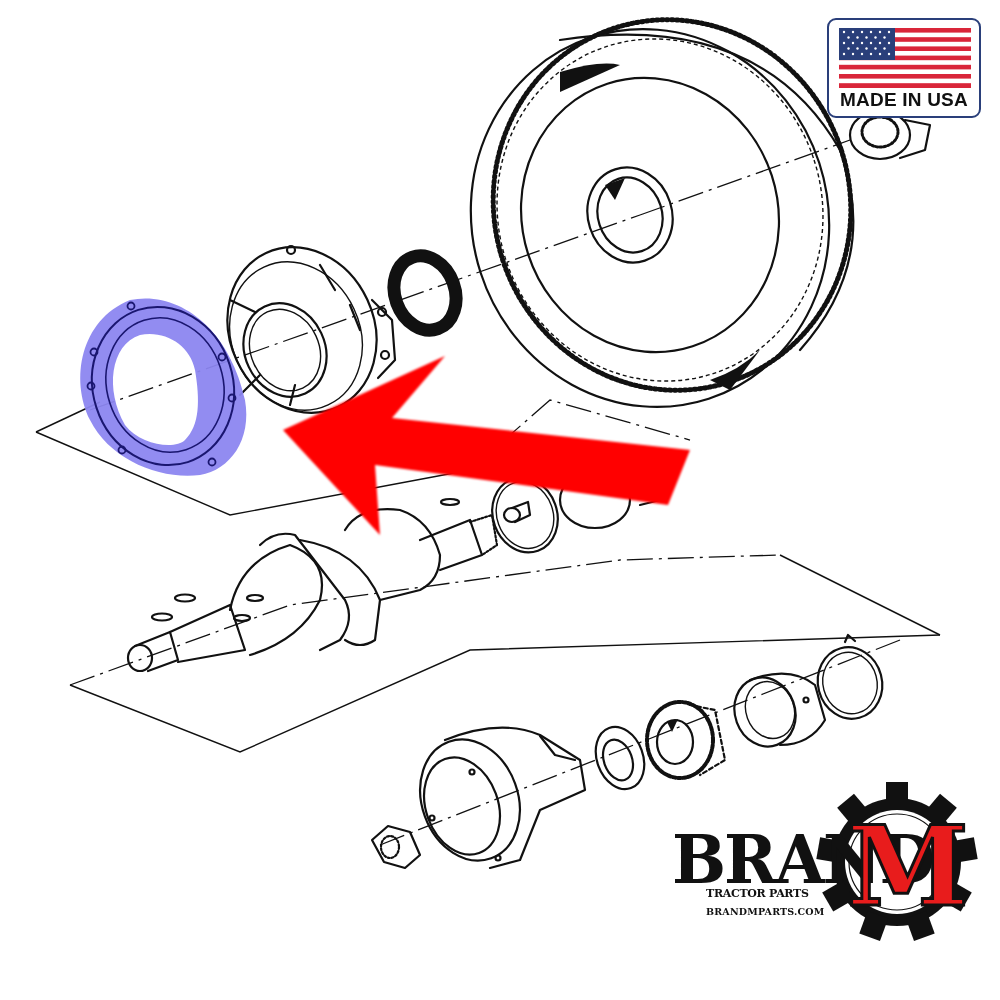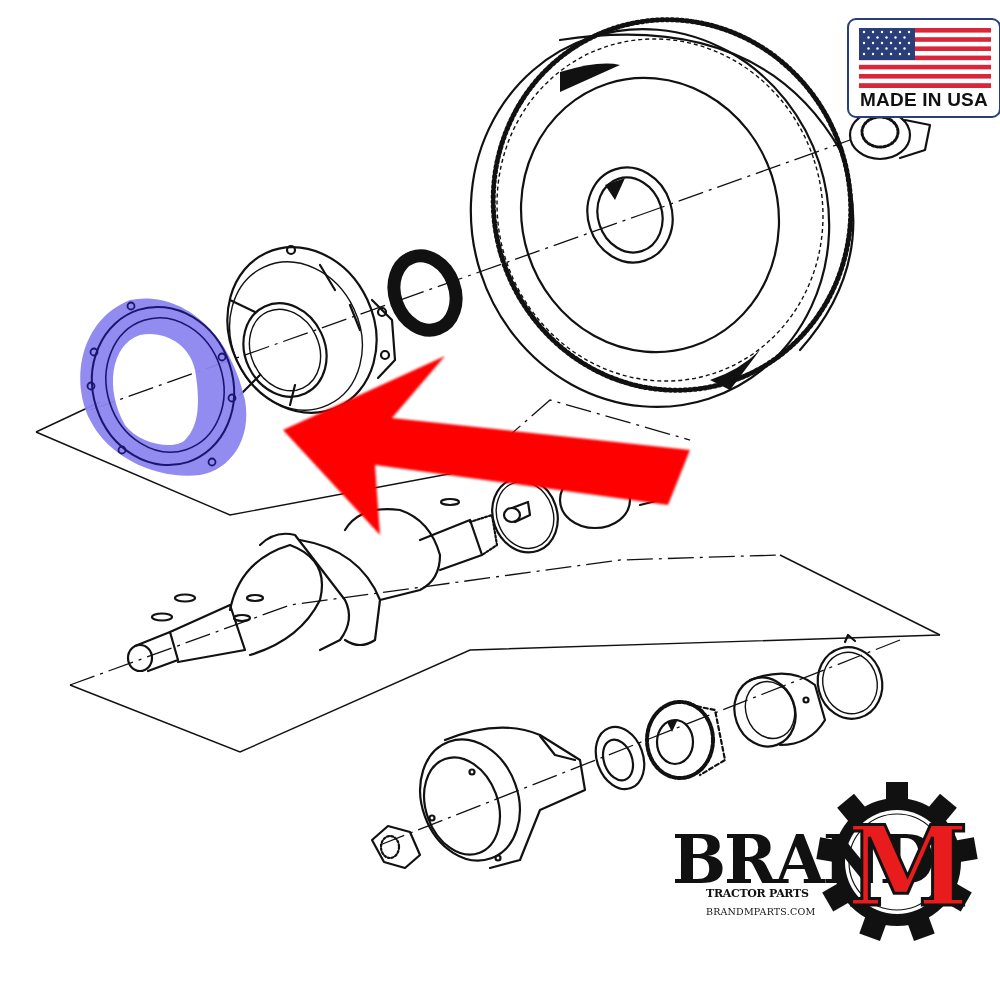--- a/index.html
+++ b/index.html
@@ -4,41 +4,41 @@
   <style>
     html, body { margin: 0; padding: 0; background: #ffffff; }
     body { width: 1000px; height: 1000px; position: relative; overflow: hidden; font-family: "Liberation Sans", sans-serif; }
     #stage { position: absolute; left: 0; top: 0; width: 1000px; height: 1000px; }
     svg { display: block; }
     .ln { fill: none; stroke: #111; stroke-width: 2.2; stroke-linecap: round; stroke-linejoin: round; }
     .thin { fill: none; stroke: #111; stroke-width: 1.4; }
     .dash { fill: none; stroke: #111; stroke-width: 1.3; stroke-dasharray: 26 6 3 6; }
     .usa-badge {
       position: absolute; left: 827px; top: 18px; width: 154px; height: 100px;
-      border: 2px solid #2a3f7a; border-radius: 9px; background: #fff; box-sizing: border-box; margin-left: 20px;
+      border: 2px solid #2a3f7a; border-radius: 9px; background: #fff; box-sizing: border-box;
     }
     .usa-flag { position: absolute; left: 10px; top: 8px; width: 132px; height: 60px; }
     .usa-text {
       position: absolute; left: 0; right: 0; bottom: 5px; text-align: center;
       font-family: "Liberation Sans", sans-serif; font-weight: bold; font-size: 19px; color: #111;
       letter-spacing: 0.2px;
     }
     .logo { position: absolute; left: 662px; top: 782px; width: 320px; height: 165px; }
     .logo-brand {
       position: absolute; left: 10px; top: 40px;
       font-family: "DejaVu Serif", serif; font-weight: bold; font-size: 64px; color: #111;
       letter-spacing: -2px; transform: scaleY(1.05);
     }
     .logo-tractor {
       position: absolute; left: 44px; top: 105px;
       font-family: "DejaVu Serif", serif; font-weight: bold; font-size: 11px; color: #111; letter-spacing: -0.3px;
     }
     .logo-url {
       position: absolute; left: 44px; top: 124px;
-      font-family: "DejaVu Serif", serif; font-weight: normal; font-size: 9.5px; color: #111; letter-spacing: 0.2px;
+      font-family: "DejaVu Serif", serif; font-weight: bold; font-size: 9.5px; color: #111; letter-spacing: 0.2px;
     }
     .logo-m {
       position: absolute; left: 185px; top: 30px;
       font-family: "DejaVu Serif", serif; font-weight: bold; font-size: 110px; line-height: 1;
       color: #e81c1c; -webkit-text-stroke: 3px #111;
     }
   </style>
 </head>
 <body>
 

